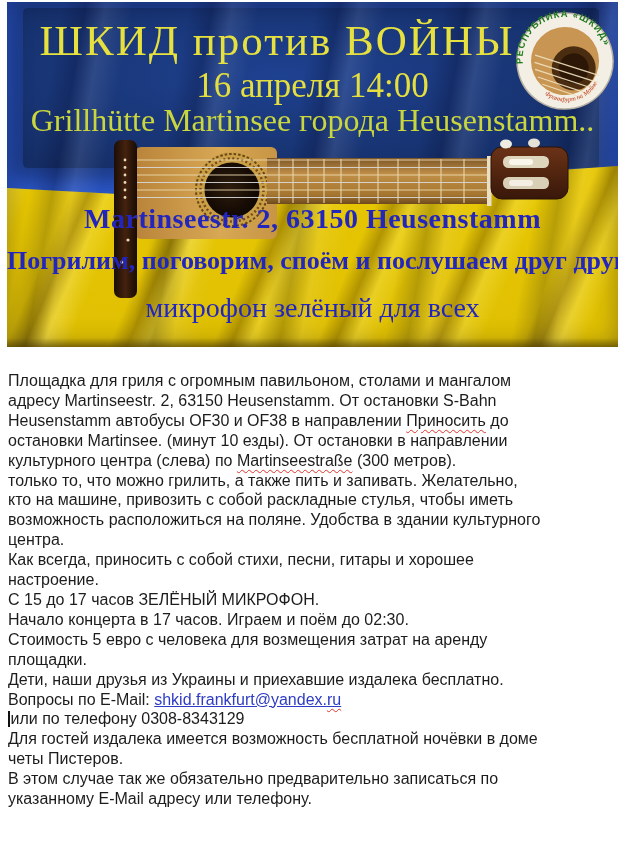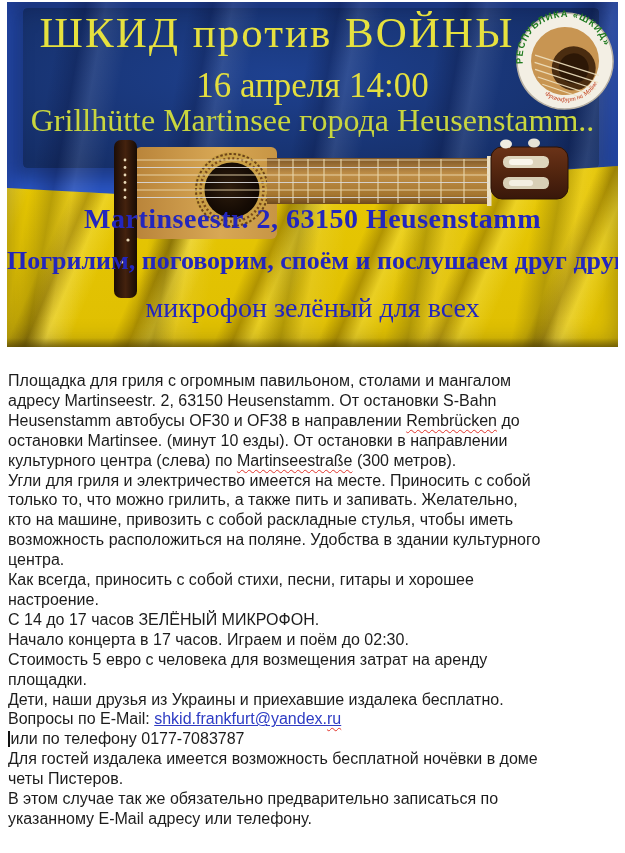--- a/index.html
+++ b/index.html
@@ -19,21 +19,21 @@
          background:repeating-linear-gradient(113deg,rgba(110,85,0,0) 0 38px,rgba(95,70,0,.38) 55px,rgba(255,242,120,.28) 72px,rgba(110,85,0,0) 95px);
          clip-path:polygon(0 186px,30% 196px,66% 178px,100% 164px,100% 100%,0 100%);}
   .folds{position:absolute;inset:0;
          background:repeating-linear-gradient(100deg,rgba(0,0,20,0) 0 55px,rgba(0,0,25,.20) 78px,rgba(255,255,255,.09) 98px,rgba(0,0,20,0) 125px);}
   .banner-shade{position:absolute;inset:0;box-shadow:inset 0 0 26px rgba(10,10,40,.35);}
   .banner-bottom-edge{position:absolute;left:0;right:0;bottom:0;height:9px;
          background:linear-gradient(180deg,rgba(90,70,0,0) 0%,rgba(70,55,0,.55) 100%);}
 
   .banner-text{position:absolute;left:0;right:0;text-align:center;
          font-family:"Liberation Serif","DejaVu Serif",serif;white-space:nowrap;}
-  .t-title{top:6px;left:0;width:540px;font-size:43px;letter-spacing:2px;color:#e6e13e;}
+  .t-title{top:14px;left:0;width:540px;font-size:43px;letter-spacing:2px;color:#e6e13e;}
   .t-date{top:64px;font-size:35px;color:#e4df3e;}
   .t-loc{top:100px;font-size:32px;color:#c9d63e;}
   .t-addr{top:201px;font-size:28px;color:#2326bd;font-weight:bold;letter-spacing:.5px;}
   .t-slogan1{top:244px;font-size:26px;color:#2326bd;font-weight:bold;}
   .t-slogan2{top:290px;font-size:28px;color:#2326bd;font-weight:normal;}
 
   .guitar{position:absolute;left:100px;top:134px;}
   .logo{position:absolute;left:508px;top:8px;}
 
   
@@ -173,43 +173,42 @@
   <div class="banner-text t-addr">Martinseestr. 2, 63150 Heusenstamm</div>
   <div class="banner-text t-slogan1">Погрилим, поговорим, споём и послушаем друг друга</div>
   <div class="banner-text t-slogan2">микрофон зелёный для всех</div>
 
   <div class="banner-bottom-edge"></div>
 </div>
 
 <div class="body-text">
   <div class="ln">Площадка для гриля с огромным павильоном, столами и мангалом</div>
   <div class="ln">адресу Martinseestr. 2, 63150 Heusenstamm. От остановки S-Bahn</div>
-  <div class="ln"><span>Heusenstamm автобусы OF30 и OF38 в направлении </span><span class="sq">Rembrücken</span><span> до</span></div>
+  <div class="ln"><span>Heusenstamm автобусы OF30 и OF38 в направлении </span><span class="sq">Приносить</span><span> до</span></div>
   <div class="ln">остановки Martinsee. (минут 10 езды). От остановки в направлении</div>
   <div class="ln"><span>культурного центра (слева) по </span><span class="sq">Martinseestraße</span><span> (300 метров).</span></div>
 
-  <div class="ln">Угли для гриля и электричество имеется на месте. Приносить с собой</div>
   <div class="ln">только то, что можно грилить, а также пить и запивать. Желательно,</div>
   <div class="ln">кто на машине, привозить с собой раскладные стулья, чтобы иметь</div>
   <div class="ln">возможность расположиться на поляне. Удобства в здании культурного</div>
   <div class="ln">центра.</div>
 
   <div class="ln">Как всегда, приносить с собой стихи, песни, гитары и хорошее</div>
   <div class="ln">настроение.</div>
 
-  <div class="ln">С 14 до 17 часов ЗЕЛЁНЫЙ МИКРОФОН.</div>
+  <div class="ln">С 15 до 17 часов ЗЕЛЁНЫЙ МИКРОФОН.</div>
   <div class="ln">Начало концерта в 17 часов. Играем и поём до 02:30.</div>
 
   <div class="ln">Стоимость 5 евро с человека для возмещения затрат на аренду</div>
   <div class="ln">площадки.</div>
 
   <div class="ln">Дети, наши друзья из Украины и приехавшие издалека бесплатно.</div>
 
   <div class="ln"><span>Вопросы по E-Mail: </span><a class="email"><span>shkid.frankfurt@yandex.</span><span class="sq">ru</span></a></div>
 
-  <div class="ln"><span class="caret"></span><span>или по телефону 0177-7083787</span></div>
+  <div class="ln"><span class="caret"></span><span>или по телефону 0308-8343129</span></div>
 
   <div class="ln">Для гостей издалека имеется возможность бесплатной ночёвки в доме</div>
   <div class="ln">четы Пистеров.</div>
 
   <div class="ln">В этом случае так же обязательно предварительно записаться по</div>
   <div class="ln">указанному E-Mail адресу или телефону.</div>
 </div>
 
 </body></html>

